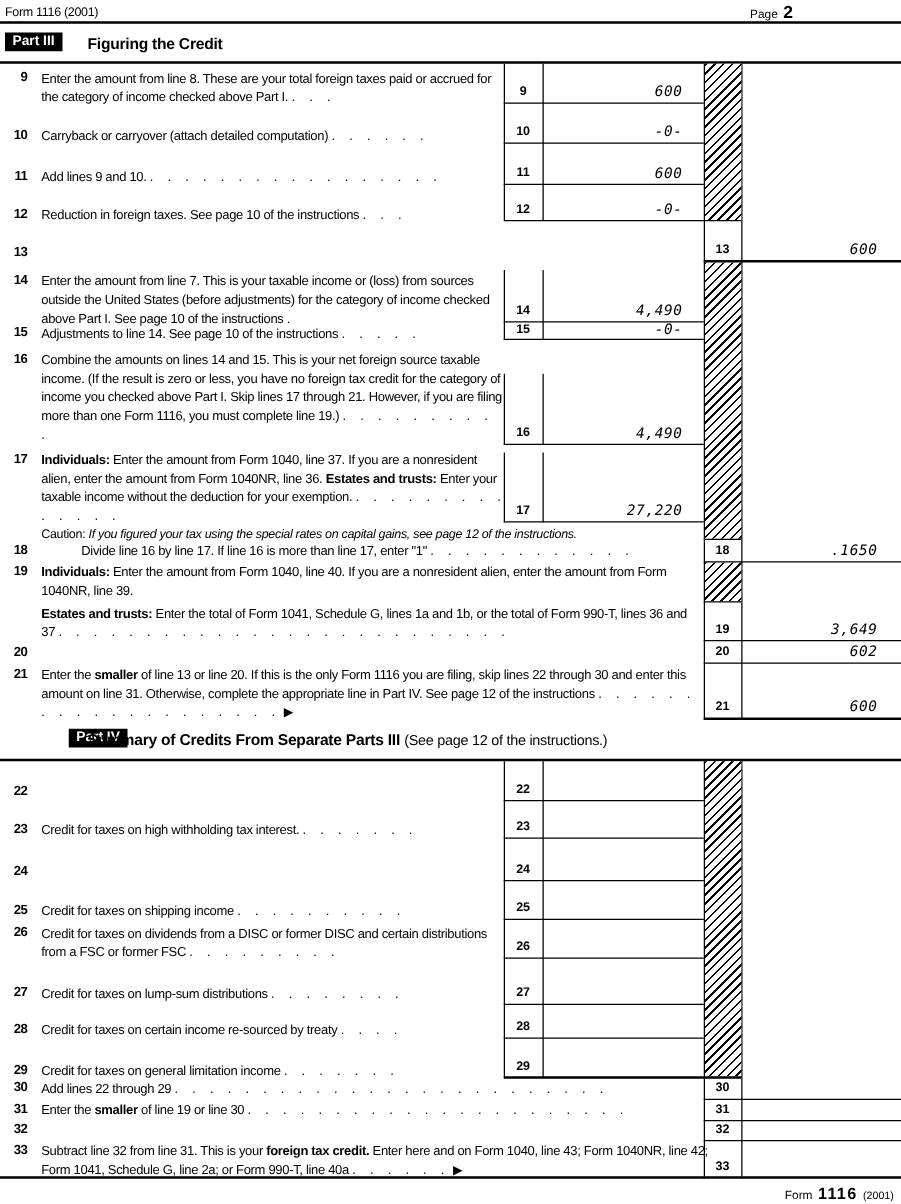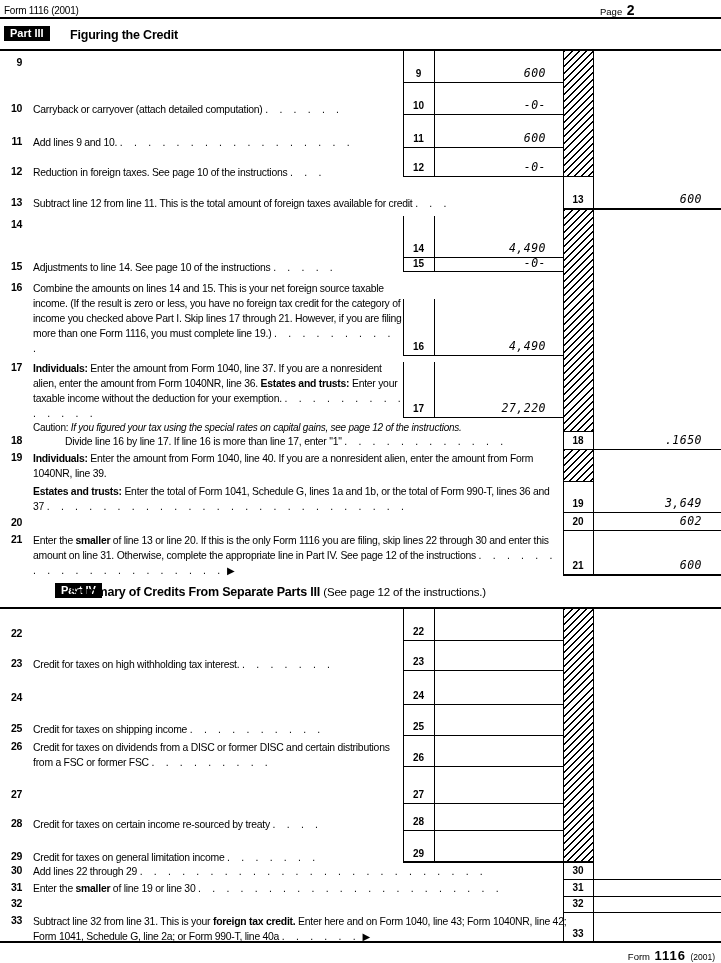--- a/index.html
+++ b/index.html
@@ -79,24 +79,25 @@
   <div class="ln" style="left:0;top:196px;">13</div>
   <div class="ln" style="left:0;top:218px;">14</div>
   <div class="ln" style="left:0;top:260px;">15</div>
   <div class="ln" style="left:0;top:281px;">16</div>
   <div class="ln" style="left:0;top:361px;">17</div>
   <div class="ln" style="left:0;top:434px;">18</div>
   <div class="ln" style="left:0;top:451px;">19</div>
   <div class="ln" style="left:0;top:516px;">20</div>
   <div class="ln" style="left:0;top:533px;">21</div>
 
+  <div class="tx" style="left:33px;top:56px;width:370px;"><span>Enter the amount from line 8. These are your total foreign taxes paid or accrued for the category of income checked above Part I.</span> <span class="dots">. . .</span></div>
   <div class="tx" style="left:33px;top:102px;width:370px;"><span>Carryback or carryover (attach detailed computation)</span> <span class="dots">. . . . . .</span></div>
   <div class="tx" style="left:33px;top:135px;width:370px;"><span>Add lines 9 and 10.</span> <span class="dots">. . . . . . . . . . . . . . . . .</span></div>
   <div class="tx" style="left:33px;top:165px;width:370px;"><span>Reduction in foreign taxes. See page 10 of the instructions</span> <span class="dots">. . .</span></div>
-  <div class="tx" style="left:33px;top:196px;width:525px;"><span>Subtract line 12 from line 11. This is the total amount of foreign taxes available for credit</span> <span class="dots">. . .</span></div>
+  <div class="tx" style="left:33px;top:218px;width:370px;"><span>Enter the amount from line 7. This is your taxable income or (loss) from sources outside the United States (before adjustments) for the category of income checked above Part I. See page 10 of the instructions</span> <span class="dots">.</span></div>
   <div class="tx" style="left:33px;top:260px;width:370px;"><span>Adjustments to line 14. See page 10 of the instructions</span> <span class="dots">. . . . .</span></div>
   <div class="tx" style="left:33px;top:281px;width:372px;"><span>Combine the amounts on lines 14 and 15. This is your net foreign source taxable income. (If the result is zero or less, you have no foreign tax credit for the category of income you checked above Part I. Skip lines 17 through 21. However, if you are filing more than one Form 1116, you must complete line 19.)</span> <span class="dots">. . . . . . . . . .</span></div>
   <div class="tx" style="left:33px;top:361px;width:372px;"><span class="b">Individuals:</span><span> Enter the amount from Form 1040, line 37. If you are a nonresident alien, enter the amount from Form 1040NR, line 36. </span><span class="b">Estates and trusts:</span><span> Enter your taxable income without the deduction for your exemption.</span> <span class="dots">. . . . . . . . . . . . . .</span></div>
   <div class="tx it" style="left:33px;top:420px;width:545px;font-size:10px;"><span style="font-style:normal;">Caution: </span><span>If you figured your tax using the special rates on capital gains, see page 12 of the instructions.</span></div>
   <div class="tx" style="left:33px;top:434px;width:528px;margin-left:32px;"><span>Divide line 16 by line 17. If line 16 is more than line 17, enter "1"</span> <span class="dots">. . . . . . . . . . . .</span></div>
   <div class="tx" style="left:33px;top:451px;width:530px;"><span class="b">Individuals:</span><span> Enter the amount from Form 1040, line 40. If you are a nonresident alien, enter the amount from Form 1040NR, line 39.</span></div>
   <div class="tx" style="left:33px;top:484px;width:530px;"><span class="b">Estates and trusts:</span><span> Enter the total of Form 1041, Schedule G, lines 1a and 1b, or the total of Form 990-T, lines 36 and 37</span> <span class="dots">. . . . . . . . . . . . . . . . . . . . . . . . . .</span></div>
   <div class="tx" style="left:33px;top:533px;width:530px;"><span>Enter the </span><span class="b">smaller</span><span> of line 13 or line 20. If this is the only Form 1116 you are filing, skip lines 22 through 30 and enter this amount on line 31. Otherwise, complete the appropriate line in Part IV. See page 12 of the instructions</span> <span class="dots">. . . . . . . . . . . . . . . . . . . .</span> <span class="arrow">▶</span></div>
 
   <div class="bn" style="left:403px;top:66px;">9</div>
@@ -161,20 +162,21 @@
   <div class="ln" style="left:0;top:817px;">28</div>
   <div class="ln" style="left:0;top:850px;">29</div>
   <div class="ln" style="left:0;top:864px;">30</div>
   <div class="ln" style="left:0;top:881px;">31</div>
   <div class="ln" style="left:0;top:897px;">32</div>
   <div class="ln" style="left:0;top:914px;">33</div>
 
   <div class="tx" style="left:33px;top:657px;width:370px;"><span>Credit for taxes on high withholding tax interest.</span> <span class="dots">. . . . . . .</span></div>
   <div class="tx" style="left:33px;top:722px;width:370px;"><span>Credit for taxes on shipping income</span> <span class="dots">. . . . . . . . . .</span></div>
   <div class="tx" style="left:33px;top:740px;width:372px;"><span>Credit for taxes on dividends from a DISC or former DISC and certain distributions from a FSC or former FSC</span> <span class="dots">. . . . . . . . .</span></div>
+  <div class="tx" style="left:33px;top:788px;width:370px;"><span>Credit for taxes on lump-sum distributions</span> <span class="dots">. . . . . . . .</span></div>
   <div class="tx" style="left:33px;top:817px;width:370px;"><span>Credit for taxes on certain income re-sourced by treaty</span> <span class="dots">. . . .</span></div>
   <div class="tx" style="left:33px;top:850px;width:370px;"><span>Credit for taxes on general limitation income</span> <span class="dots">. . . . . . .</span></div>
   <div class="tx" style="left:33px;top:864px;width:530px;"><span>Add lines 22 through 29</span> <span class="dots">. . . . . . . . . . . . . . . . . . . . . . . . .</span></div>
   <div class="tx" style="left:33px;top:881px;width:530px;"><span>Enter the </span><span class="b">smaller</span><span> of line 19 or line 30</span> <span class="dots">. . . . . . . . . . . . . . . . . . . . . .</span></div>
   <div class="tx" style="left:33px;top:914px;width:534px;"><span>Subtract line 32 from line 31. This is your </span><span class="b">foreign tax credit.</span><span> Enter here and on Form 1040, line 43; Form 1040NR, line 42; Form 1041, Schedule G, line 2a; or Form 990-T, line 40a</span> <span class="dots">. . . . . .</span> <span class="arrow">▶</span></div>
 
   <div class="bn" style="left:403px;top:624px;">22</div>
   <div class="bn" style="left:403px;top:654px;">23</div>
   <div class="bn" style="left:403px;top:688px;">24</div>
   <div class="bn" style="left:403px;top:719px;">25</div>

